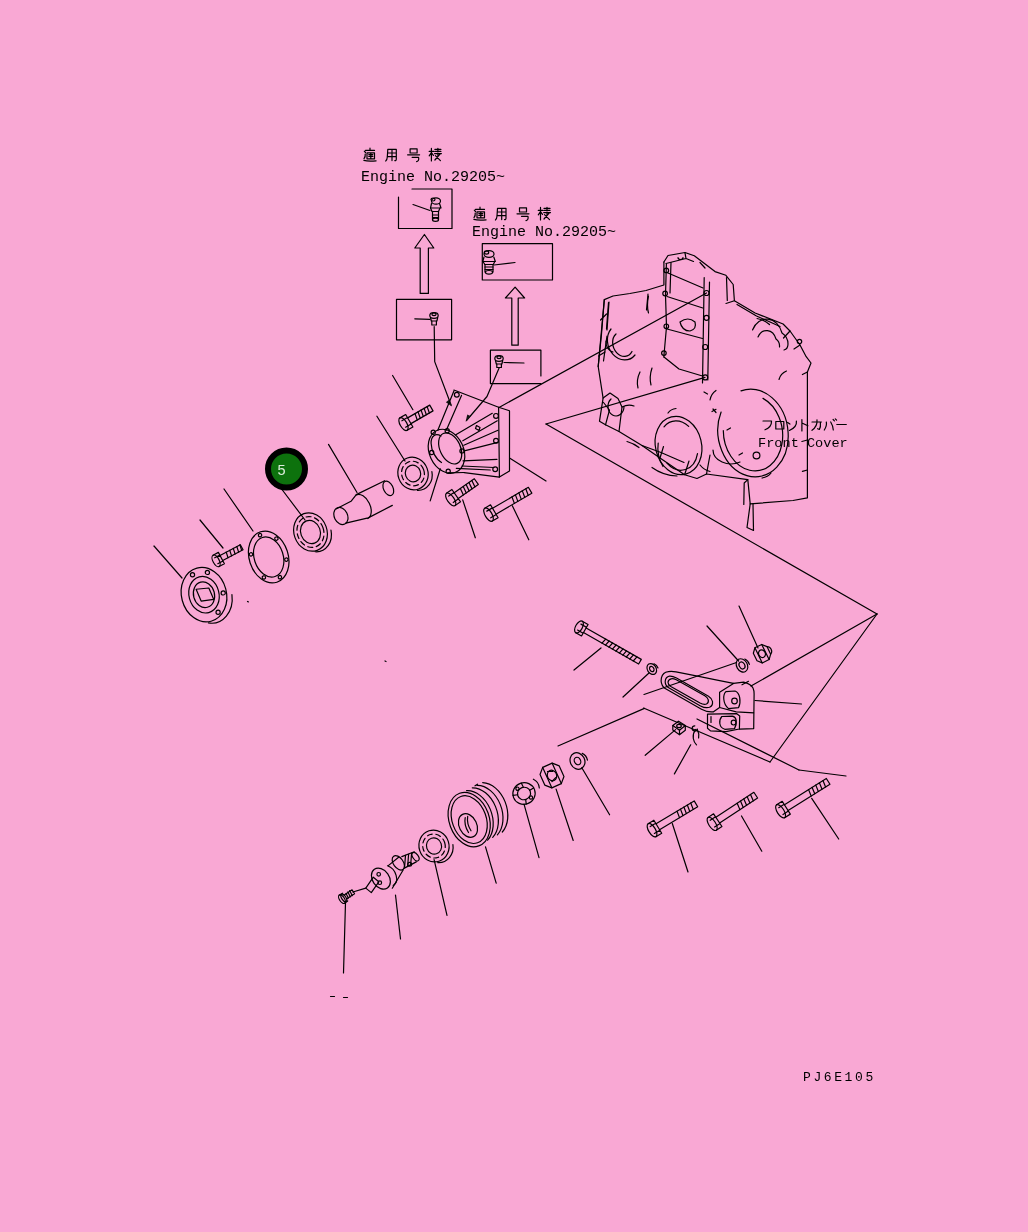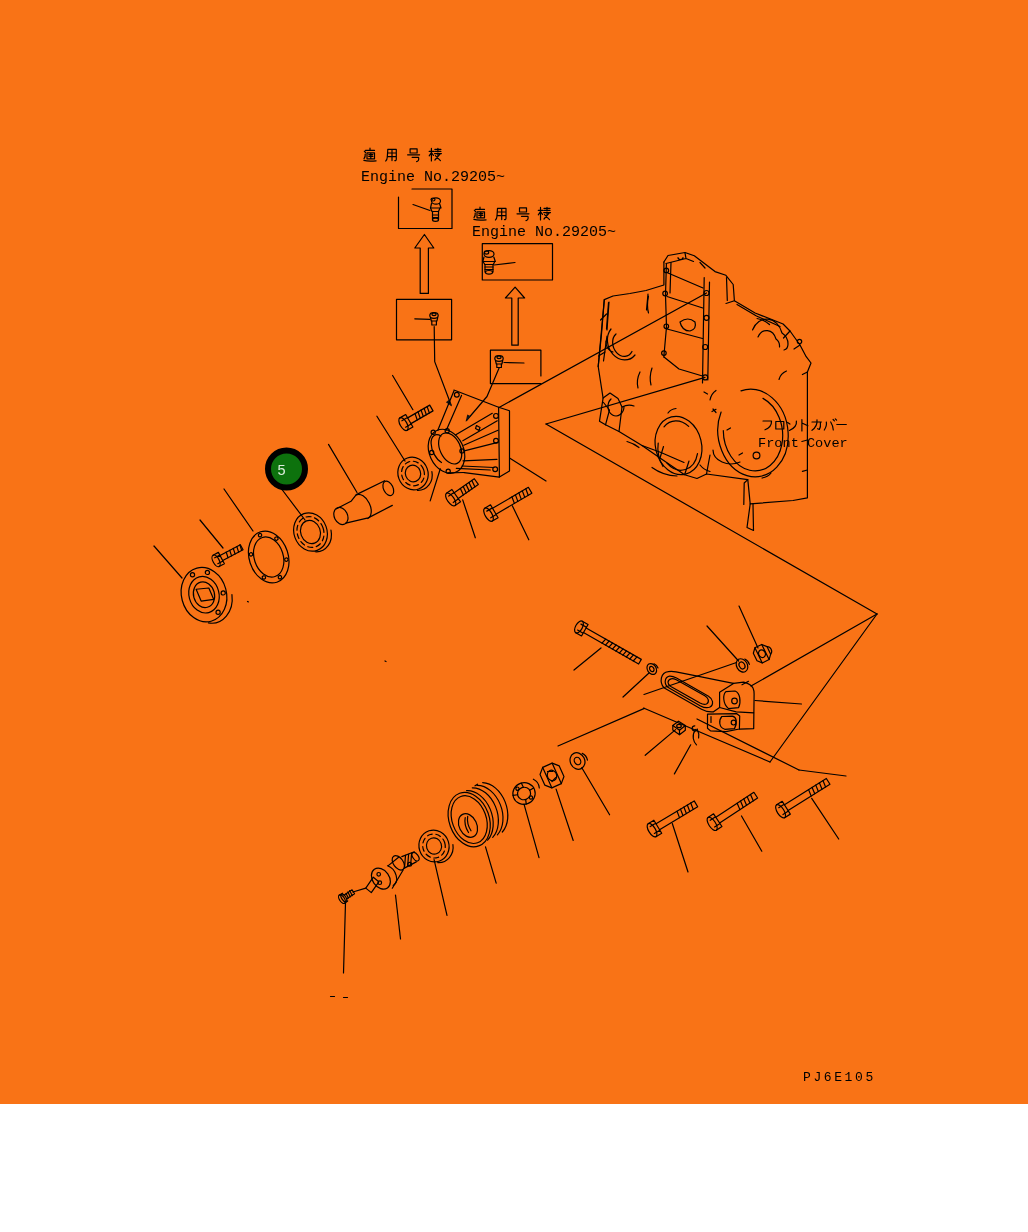--- a/index.html
+++ b/index.html
@@ -1,16 +1,16 @@
 <!DOCTYPE html>
 <html><head>
 <meta charset="utf-8">
 <style>
   html,body{margin:0;padding:0;background:#ffffff;}
-  #page{position:relative;width:1028px;height:1104px;background:#f97316;overflow:hidden;}
+  #page{position:relative;width:1028px;height:1232px;background:#f9a8d4;overflow:hidden;}
   svg{position:absolute;left:0;top:0;}
   .ln{stroke:#000000;stroke-width:1.2;fill:none;stroke-linecap:round;stroke-linejoin:round;}
   .tx{font-family:"Liberation Mono", monospace;fill:#000000;}
 </style>
 </head>
 <body>
 <div id="page">
 <svg width="1028" height="1232" viewBox="0 0 1028 1232">
 
 <g id="kanji1" class="ln" stroke-width="1.15">

